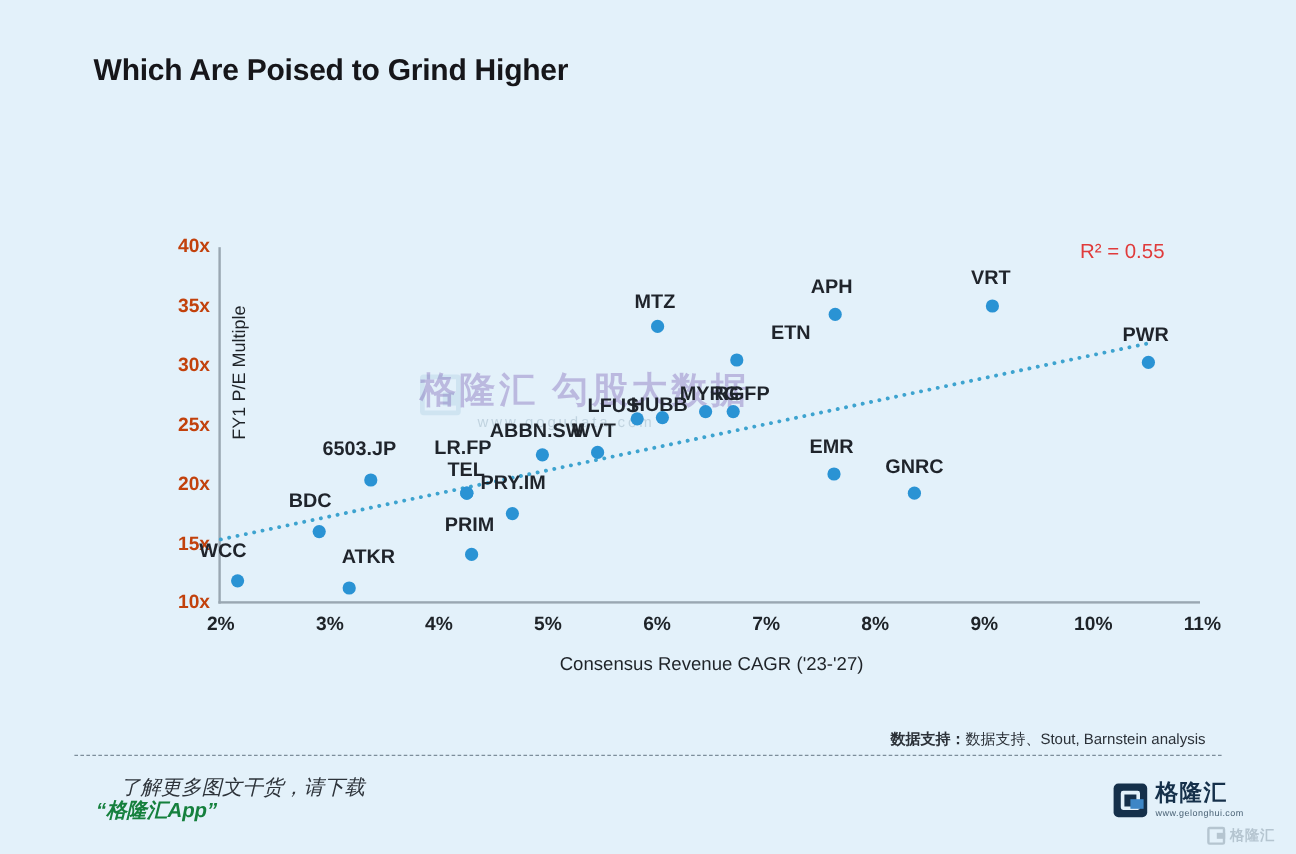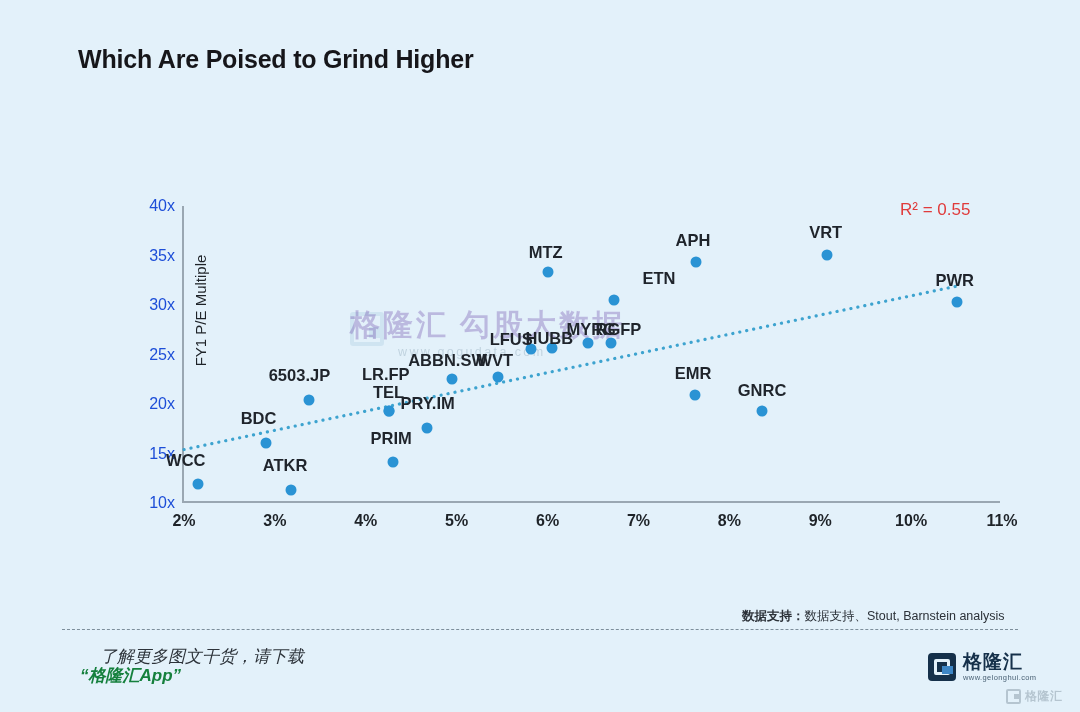--- a/index.html
+++ b/index.html
@@ -32,21 +32,21 @@
   }
   
   #ylabel{
     position:absolute;left:-84px;top:96px;
     width:200px;text-align:center;
     transform:rotate(-90deg);transform-origin:center center;
     font-size:15px;color:#1e2328;white-space:nowrap;
   }
   .ytick{
     position:absolute;right:100%;margin-right:9px;
-    font-size:16px;font-weight:normal;color:#1d4ed8;
+    font-size:16px;font-weight:bold;color:#c2410c;
     white-space:nowrap;transform:translateY(-50%);
   }
   
   .xtick{
     position:absolute;top:100%;margin-top:11px;
     font-size:16px;font-weight:bold;color:#1e2328;
     white-space:nowrap;transform:translateX(-50%);
   }
   #xlabel{
     position:absolute;top:100%;margin-top:44px;left:0;width:818px;
@@ -172,30 +172,31 @@
         <div class="xtick" style="left: 90.8889px;">3%</div>
         <div class="xtick" style="left: 181.778px;">4%</div>
         <div class="xtick" style="left: 272.667px;">5%</div>
         <div class="xtick" style="left: 363.556px;">6%</div>
         <div class="xtick" style="left: 454.444px;">7%</div>
         <div class="xtick" style="left: 545.333px;">8%</div>
         <div class="xtick" style="left: 636.222px;">9%</div>
         <div class="xtick" style="left: 727.111px;">10%</div>
         <div class="xtick" style="left: 818px;">11%</div>
       </div>
+    <div id="xlabel">Consensus Revenue CAGR ('23-'27)</div>
 
     <svg id="trend" viewBox="0 0 818 297" preserveAspectRatio="none">
       <line id="trend-line" x1="0" y1="243.54" x2="772.5555555555555" y2="80.19" stroke="#3da3cf" stroke-width="3.2" stroke-linecap="round" stroke-dasharray="0.1 7"></line>
     </svg>
 
     <div id="points-holder">
         <div class="pt" title="WCC" style="left: 13.6333px; top: 278.19px; background: rgb(42, 147, 212);"></div>
         <div class="ptlbl" style="left: 1.81778px; top: 254.43px;">WCC</div>
         <div class="pt" title="ATKR" style="left: 107.249px; top: 284.13px; background: rgb(42, 147, 212);"></div>
-        <div class="ptlbl" style="left: 101px; top: 259.38px;">ATKR</div>
+        <div class="ptlbl" style="left: 123px; top: 259.38px;">ATKR</div>
         <div class="pt" title="BDC" style="left: 81.8px; top: 236.61px; background: rgb(42, 147, 212);"></div>
         <div class="ptlbl" style="left: 74.5289px; top: 211.86px;">BDC</div>
         <div class="pt" title="6503.JP" style="left: 124.518px; top: 194.04px; background: rgb(42, 147, 212);"></div>
         <div class="ptlbl" style="left: 115.429px; top: 169.29px;">6503.JP</div>
         <div class="pt" title="PRIM" style="left: 209.044px; top: 256.41px; background: rgb(42, 147, 212);"></div>
         <div class="ptlbl" style="left: 207.227px; top: 231.66px;">PRIM</div>
         <div class="pt" title="TEL" style="left: 204.5px; top: 204.93px; background: rgb(42, 147, 212);"></div>
         <div class="ptlbl" style="left: 204.5px; top: 186.12px;">TEL</div>
         <div class="pt" title="LR.FP" style="left: 204.5px; top: 204.93px; background: rgb(42, 147, 212);"></div>
         <div class="ptlbl" style="left: 201.773px; top: 168.3px;">LR.FP</div>

